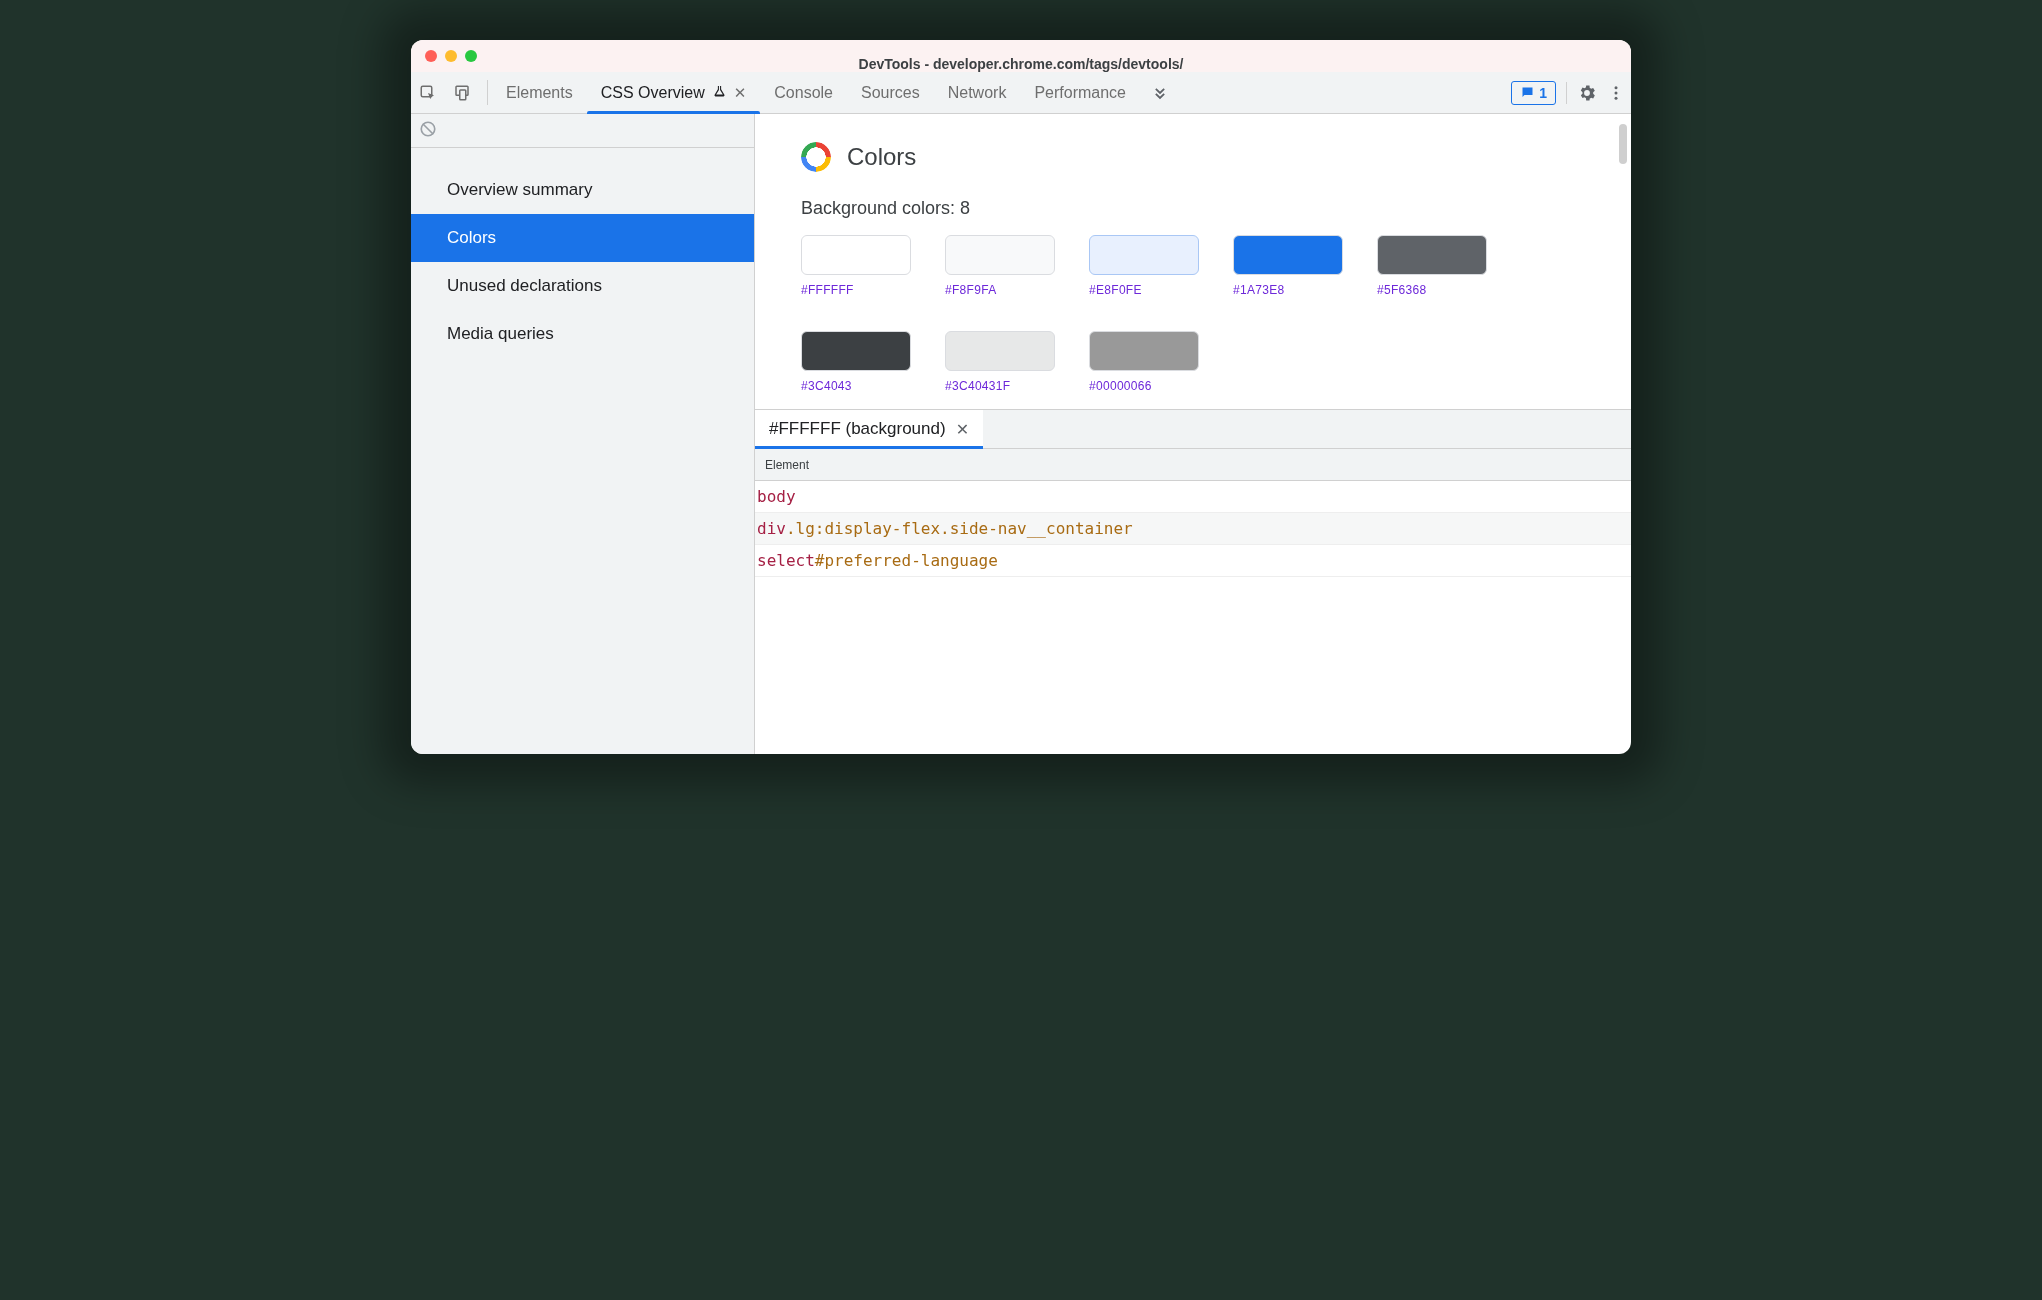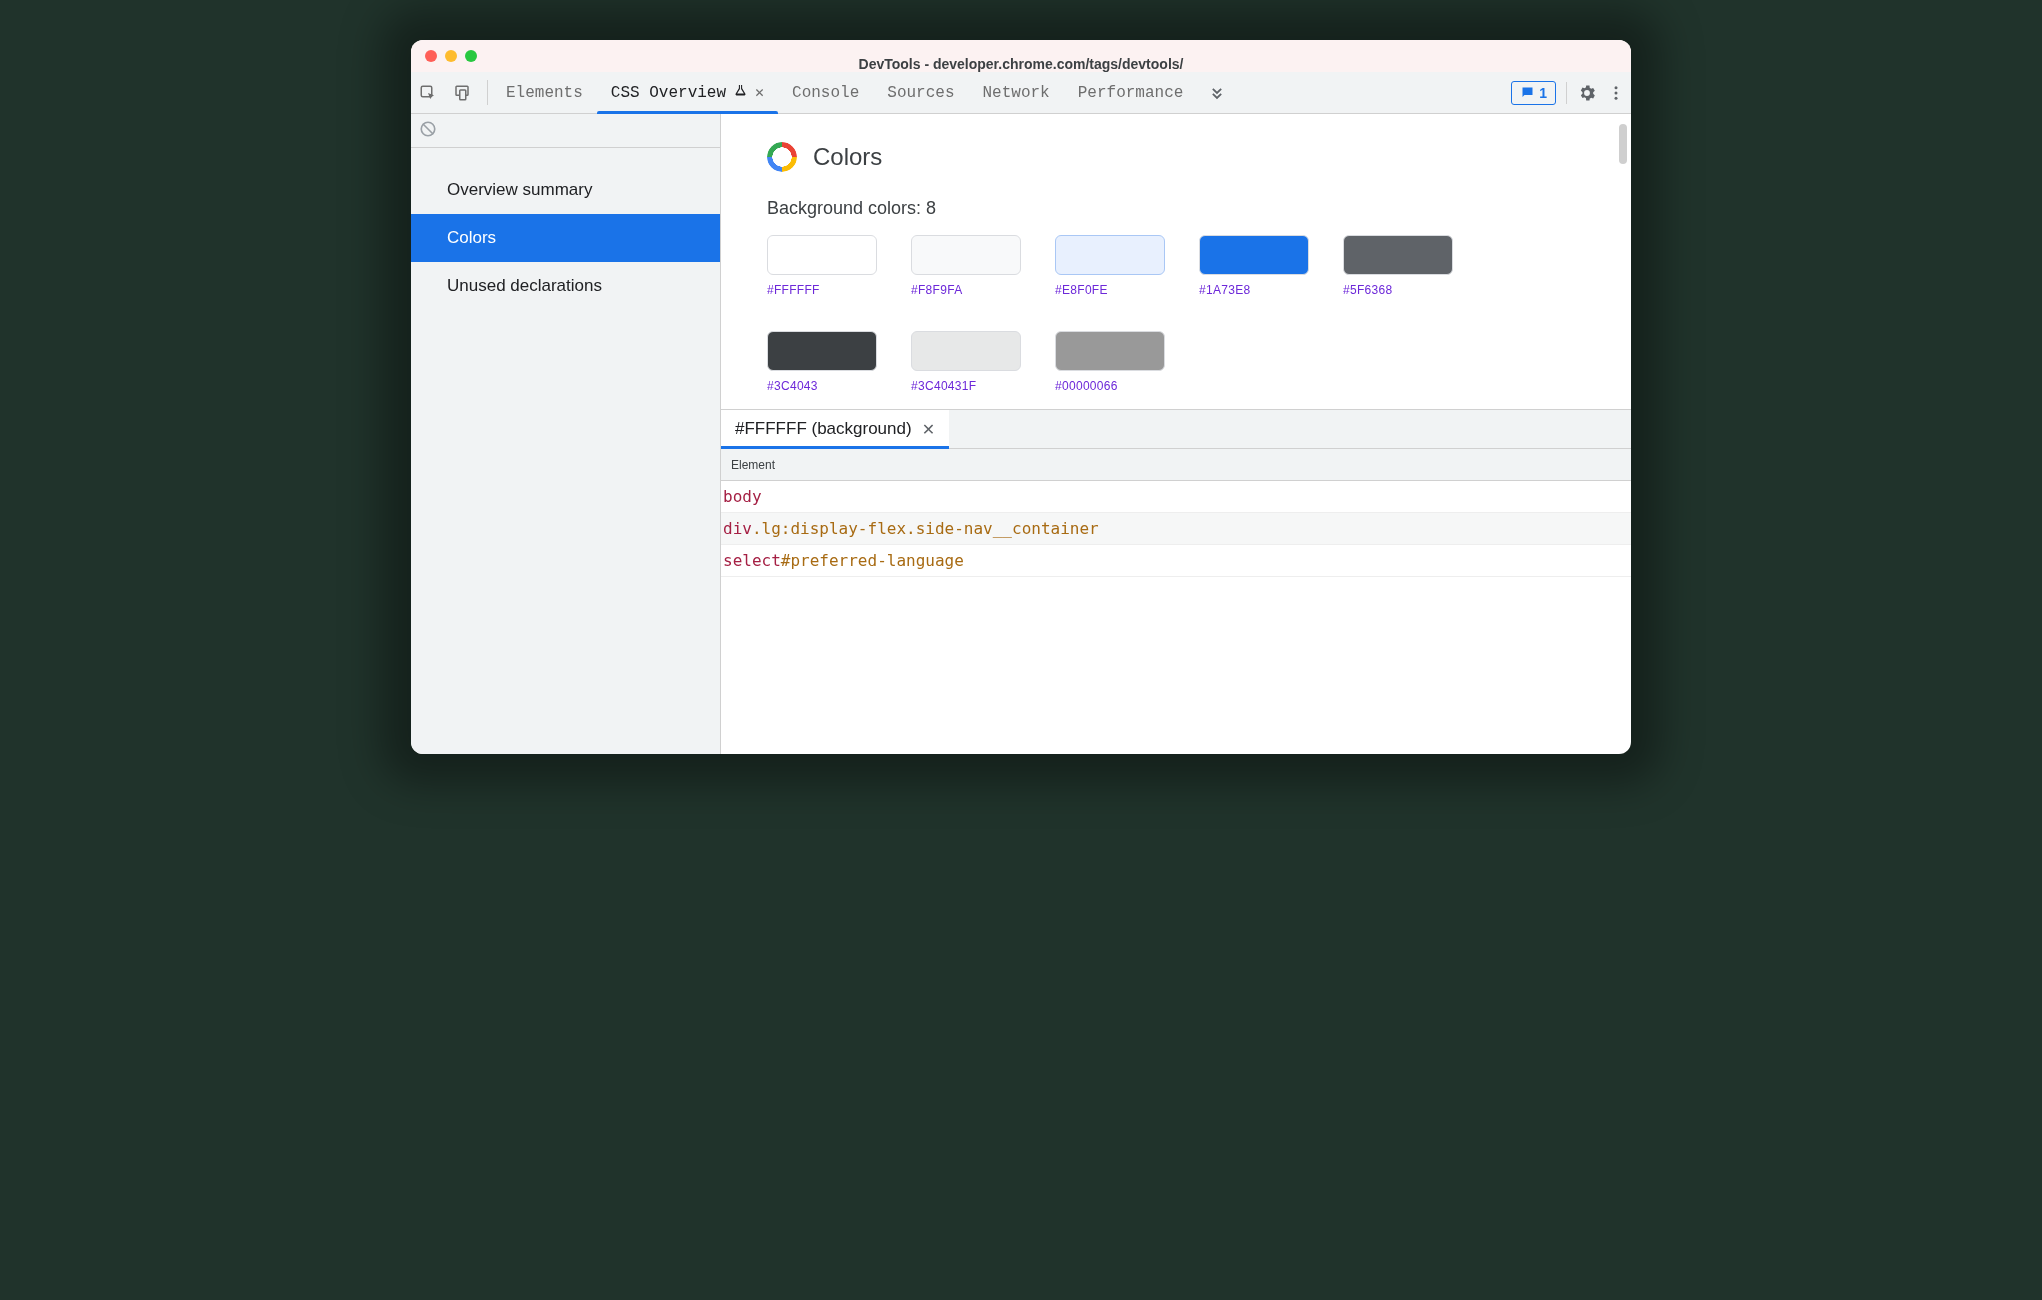--- a/index.html
+++ b/index.html
@@ -43,41 +43,41 @@
     height:42px; display:flex; align-items:stretch; border-bottom:1px solid #d0d0d0;
     background:#f1f3f4;
   }
   .ts-icon{
     width:34px; display:flex; align-items:center; justify-content:center;
     color:#6e6e6e;
   }
   .ts-sep{ width:1px; background:#d0d0d0; margin:8px 4px 8px 8px;}
   .tab{
     padding:0 14px; display:flex; align-items:center; gap:8px; font-size:16px; color:#6e6e6e;
-    cursor:pointer; position:relative;font-family:Liberation Mono, monospace;
+    cursor:pointer; position:relative;
   }
   .tab.active{ color:#202124; }
   .tab.active::after{
     content:""; position:absolute; left:0; right:0; bottom:-1px; height:3px; background:#1a73e8; border-radius:2px 2px 0 0;
   }
   .tab .flask{ font-size:14px; }
   .tab .close{ font-size:15px; color:#6e6e6e; }
   .ts-right{ margin-left:auto; display:flex; align-items:center; gap:10px; padding-right:6px; }
   .msg-badge{
     display:flex; align-items:center; gap:4px;
     border:1px solid #1a73e8; color:#1a73e8; font-size:14px; font-weight:600;
     padding:1px 8px; border-radius:3px; height:24px;
   }
   .gear,.more,.chev{ color:#5f6368; display:flex; align-items:center; justify-content:center;}
   .ts-sepR{ width:1px; background:#d0d0d0; height:22px;}
   
   .body{ display:flex; height:640px; position:relative;}
   
   .sidebar{
-    width:310px; background:#f1f3f4; border-right:1px solid #d0d0d0; display:flex; flex-direction:column;
+    width:344px; background:#f1f3f4; border-right:1px solid #d0d0d0; display:flex; flex-direction:column;
   }
   .sb-toprow{ height:34px; border-bottom:1px solid #d0d0d0; display:flex; align-items:center; padding-left:8px;}
   .sb-clear{ color:#9aa0a6; }
   .sb-spacer{ height:18px; }
   .sb-item{
     height:48px; display:flex; align-items:center; padding-left:36px; font-size:17px; color:#202124; cursor:pointer;
   }
   .sb-item.active{ background:#1a73e8; color:#fff; }
   
   .main{ flex:1; display:flex; flex-direction:column; overflow:hidden; position:relative;}
@@ -221,20 +221,23 @@
       <div class="sb-spacer"></div>
       <div class="sb-item">
         <span>Overview summary</span>
       </div>
       <div class="sb-item active">
         <span>Colors</span>
       </div>
       <div class="sb-item">
         <span>Unused declarations</span>
       </div>
+      <div class="sb-item">
+        <span>Media queries</span>
+      </div>
     </div>
 
     <div class="main">
       <div class="scroll-ind"></div>
 
       <div class="section">
         <div class="sec-head">
           <div class="ring"></div>
           <div class="sec-title">Colors</div>
         </div>

